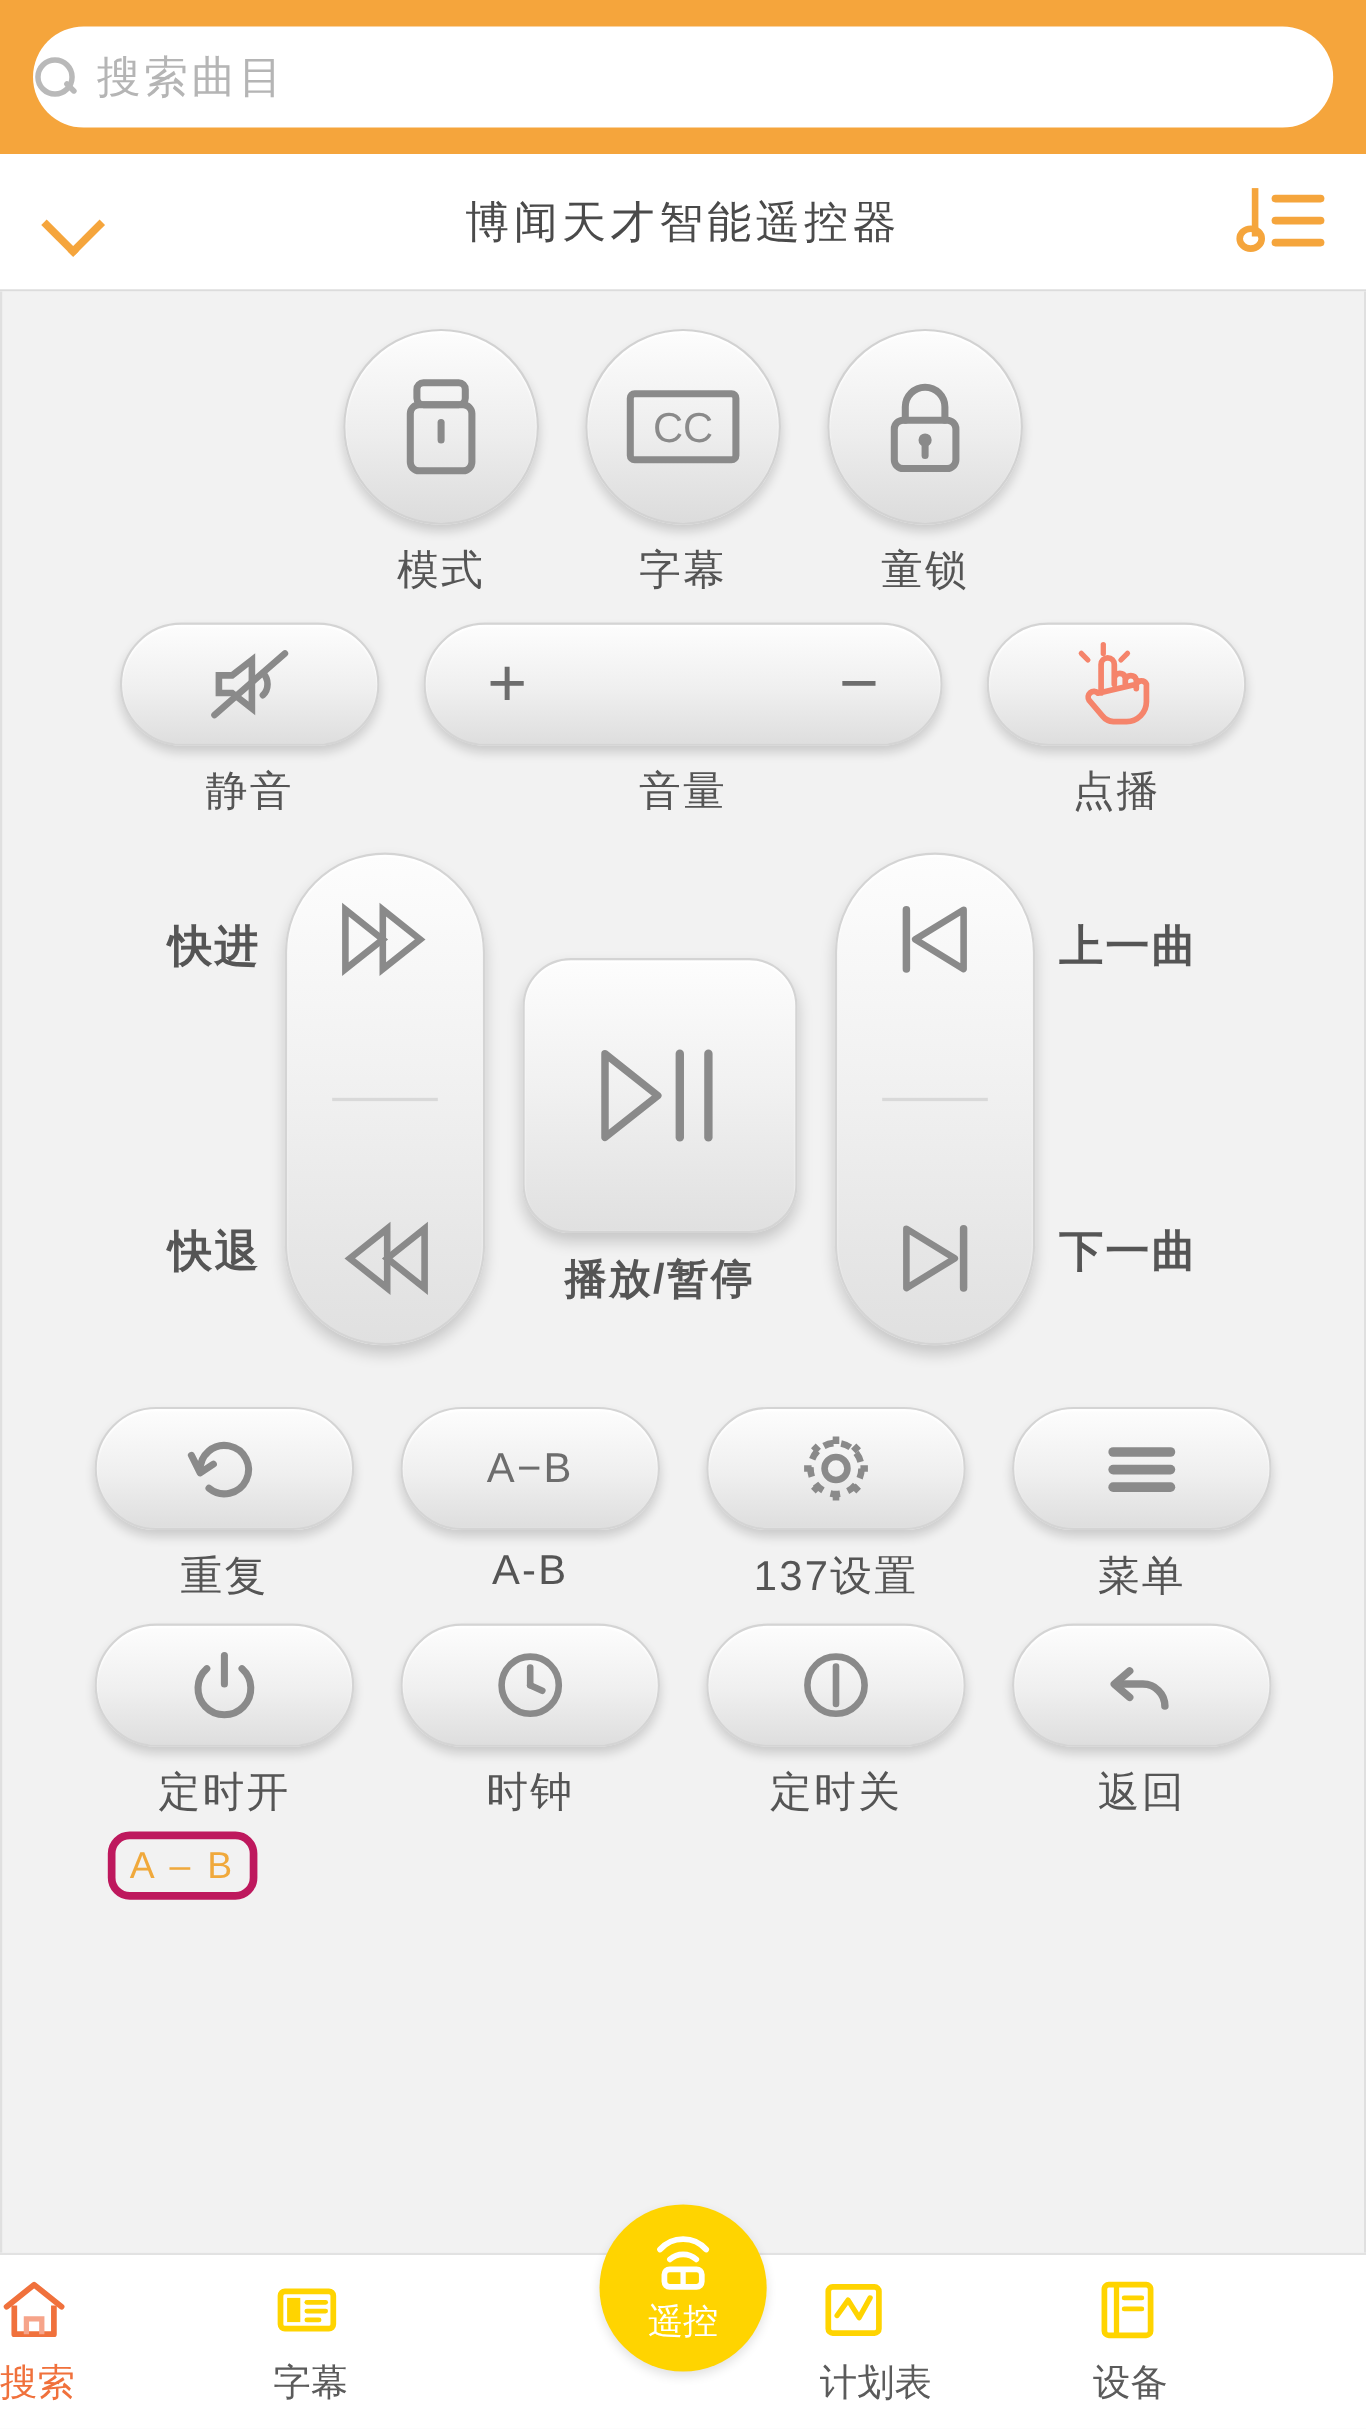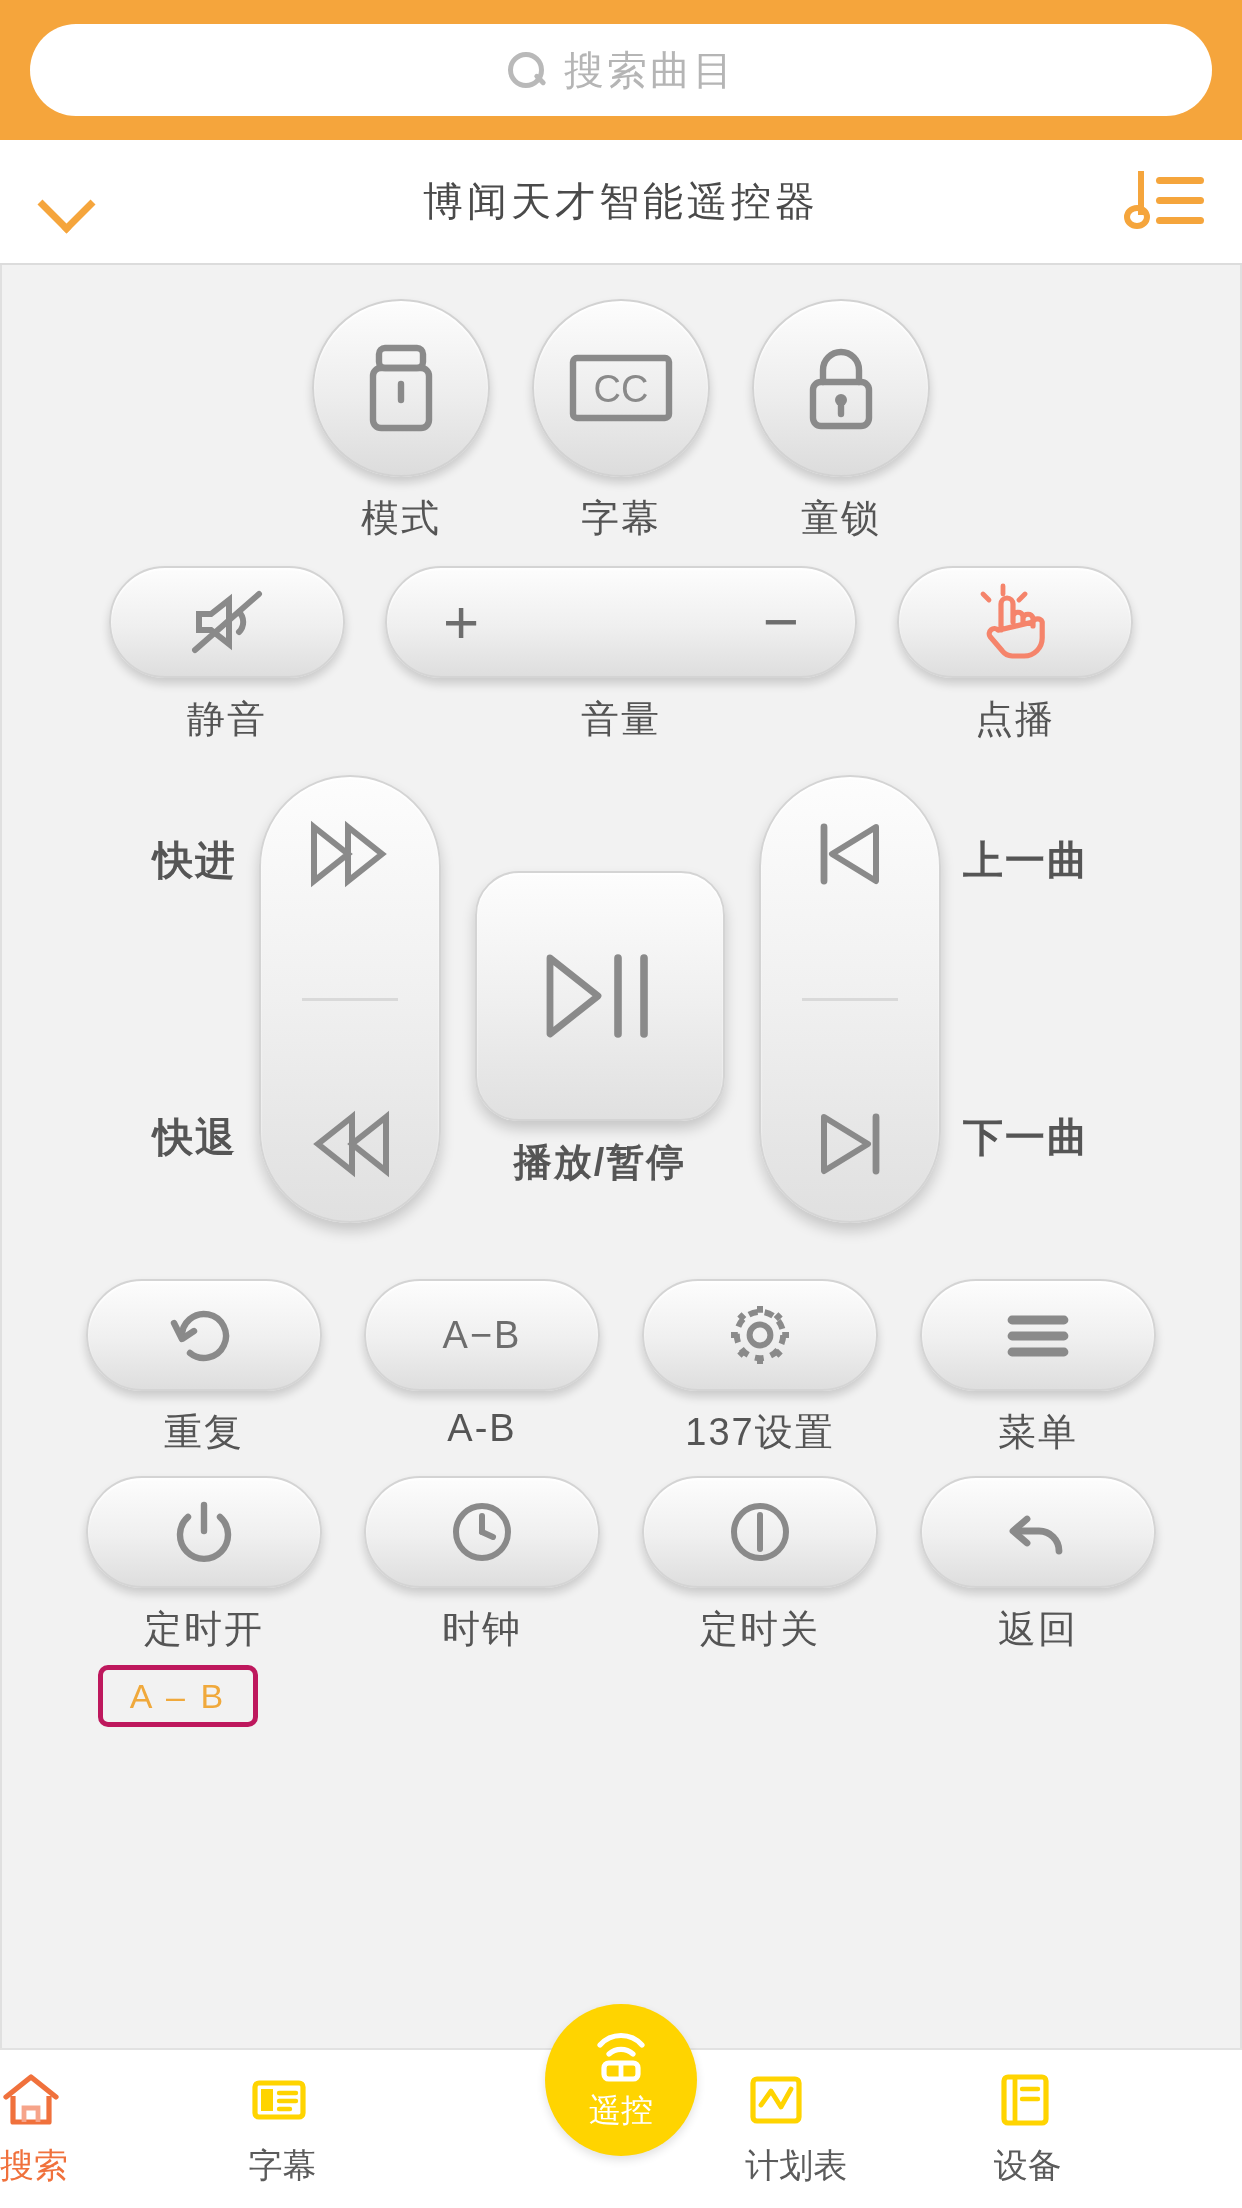--- a/index.html
+++ b/index.html
@@ -19,21 +19,21 @@
   .searchbar {
     background: #f5a53c;
     padding: 22px 30px;
     height: 140px;
     display: flex; align-items: center;
   }
   .search-field {
     flex: 1; height: 92px;
     background: #ffffff;
     border-radius: 46px;
-    display: flex; align-items: center; justify-content: center;
+    display: flex; align-items: center; 
     gap: 18px;
   }
   .search-icon { width: 40px; height: 40px; position: relative; }
   .search-icon::before {
     content: ""; position: absolute;
     left: 2px; top: 2px; width: 26px; height: 26px;
     border: 5px solid #b9b9b9; border-radius: 50%;
   }
   .search-icon::after {
     content: ""; position: absolute;
@@ -143,22 +143,22 @@
     box-shadow: 0 8px 14px rgba(0,0,0,0.18), inset 0 2px 2px #ffffff;
     border: 2px solid #d4d4d4;
     display: flex; align-items: center; justify-content: center;
   }
 
   .grid-row { display: flex; justify-content: center; gap: 42px; }
   .wide-pill { width: 236px; }
 
   .ab-tag {
     margin: 10px 0 0 96px;
-    width: 160px; height: 62px;
-    border: 5px solid #be185d; border-radius: 10px;
+    width: 136px; height: 62px;
+    border: 7px solid #be185d; border-radius: 20px;
     color: #f0a93c; font-size: 34px;
     display: flex; align-items: center; justify-content: center;
     letter-spacing: 3px;
   }
 
   
   .tabbar {
     height: 160px; background: #ffffff;
     border-top: 2px solid #e2e2e2;
     display: flex; align-items: center;

